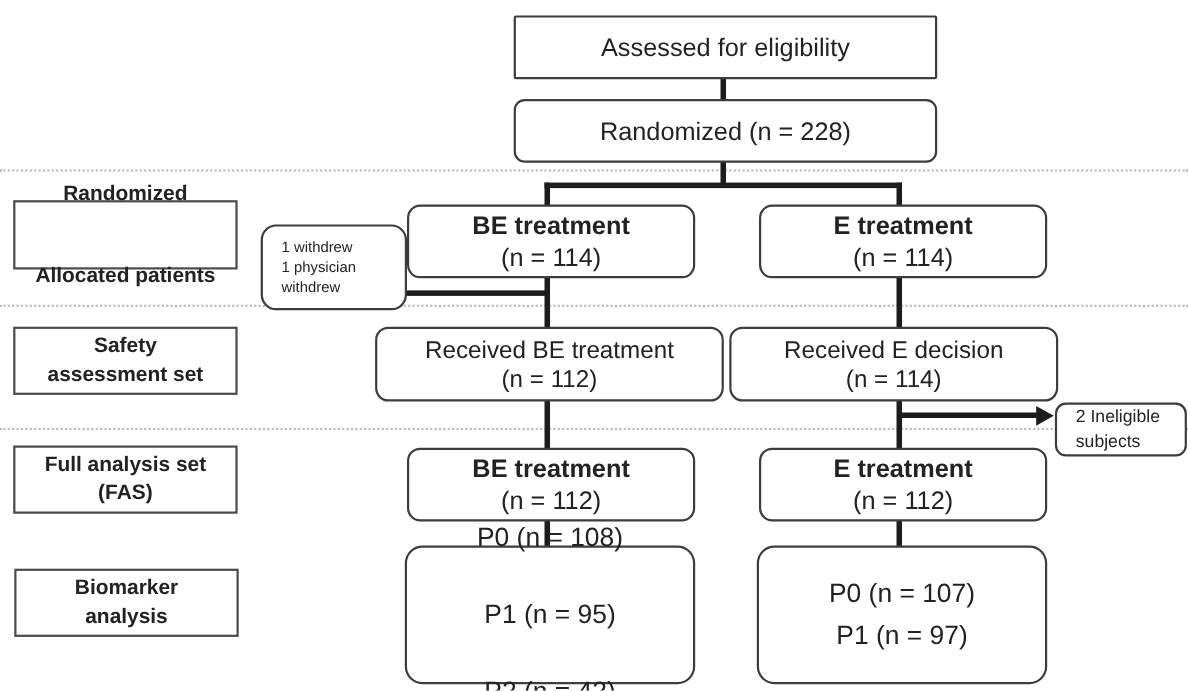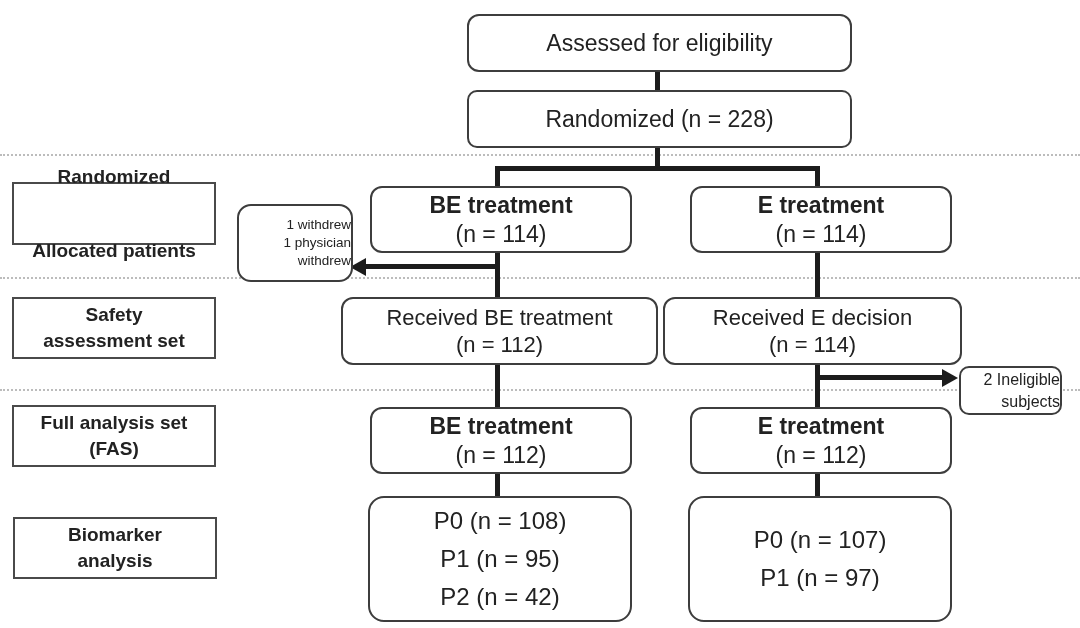--- a/index.html
+++ b/index.html
@@ -16,22 +16,22 @@
   }
   .rbox .t1{font-size:23px;line-height:1.25;}
   .rbox .bold{font-weight:bold;}
   .lbox{
     position:absolute;background:#fff;border:2px solid #4a4a4a;
     display:flex;flex-direction:column;align-items:center;justify-content:center;
     text-align:center;font-weight:bold;font-size:19px;line-height:1.35;z-index:3;
   }
   .note{
     position:absolute;background:#fff;border:2px solid #3d3d3d;border-radius:12px;
-    display:flex;flex-direction:column;align-items:flex-end;justify-content:center;
-    text-align:center;font-size:13.5px;line-height:1.35;z-index:4;
+    display:flex;flex-direction:column;align-items:flex-start;justify-content:center;
+    text-align:center;font-size:13.5px;line-height:1.35;z-index:4;padding-left:17px;
   }
   .vline{position:absolute;width:5px;background:#1c1c1c;z-index:2;}
   .hline{position:absolute;height:5px;background:#1c1c1c;z-index:2;}
   .tri-left{
     position:absolute;width:0;height:0;z-index:2;
     border-top:9px solid transparent;border-bottom:9px solid transparent;
     border-right:16px solid #1c1c1c;
   }
   .tri-right{
     position:absolute;width:0;height:0;z-index:2;
@@ -63,21 +63,21 @@
 
   <div class="vline" style="left:495px;top:361px;height:48px;"></div>
   <div class="vline" style="left:815px;top:361px;height:48px;"></div>
 
   <div class="hline" style="left:817px;top:375px;width:127px;"></div>
   <div class="tri-right" style="left:942px;top:369px;"></div>
 
   <div class="vline" style="left:495px;top:470px;height:28px;"></div>
   <div class="vline" style="left:815px;top:470px;height:28px;"></div>
 
-  <div class="rbox" style="left:467px;top:14px;width:381px;height:54px;border-radius:12px;">
+  <div class="rbox" style="left:467px;top:14px;width:381px;height:54px;border-radius:2px;">
     <div class="t1">Assessed for eligibility</div>
   </div>
   <div class="rbox" style="left:467px;top:90px;width:381px;height:54px;border-radius:10px;align-items:center;">
     <div class="t1">Randomized (n = 228)</div>
   </div>
 
   <div class="lbox" style="left:12px;top:182px;width:200px;height:59px;gap:48px;">
     <div>Randomized</div>
     <div>Allocated  patients</div>
   </div>
@@ -125,21 +125,21 @@
 
   <div class="rbox" style="left:370px;top:407px;width:258px;height:63px;">
     <div class="t1 bold">BE treatment</div>
     <div class="t1">(n = 112)</div>
   </div>
   <div class="rbox" style="left:690px;top:407px;width:258px;height:63px;">
     <div class="t1 bold">E treatment</div>
     <div class="t1">(n = 112)</div>
   </div>
 
-  <div class="rbox" style="left:368px;top:496px;width:260px;height:122px;border-radius:16px;">
+  <div class="rbox" style="left:368px;top:496px;width:260px;height:122px;border-radius:16px;gap:32px;">
     <div class="bio">P0 (n = 108)</div>
     <div class="bio">P1 (n = 95)</div>
     <div class="bio">P2 (n = 42)</div>
   </div>
   <div class="rbox" style="left:688px;top:496px;width:260px;height:122px;border-radius:16px;">
     <div class="bio">P0 (n = 107)</div>
     <div class="bio">P1 (n = 97)</div>
   </div>
 
 </div>

